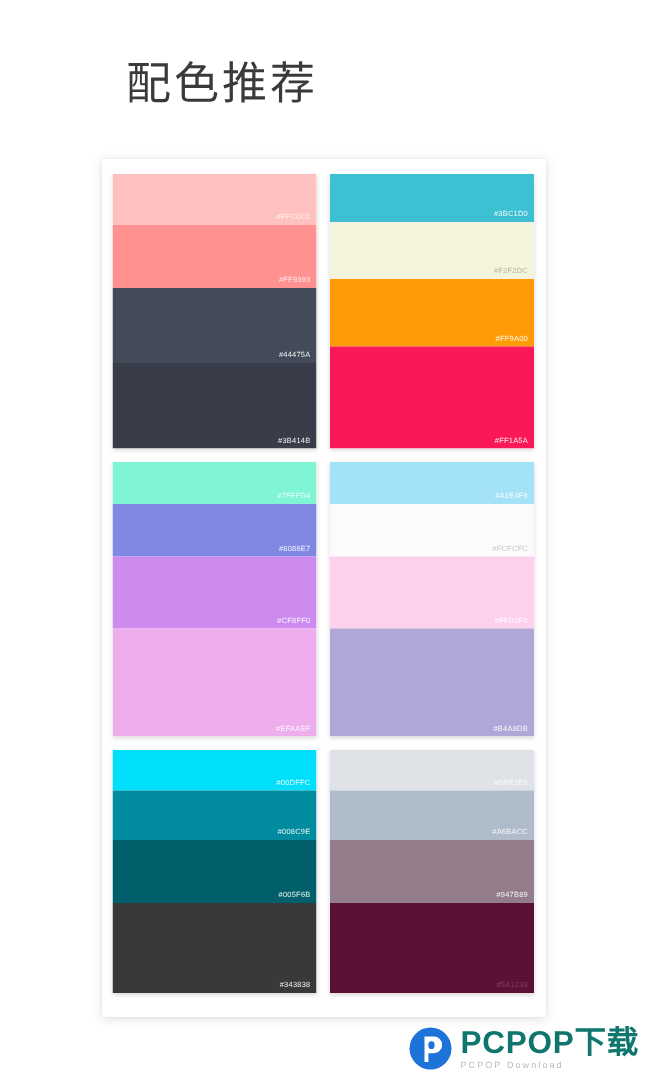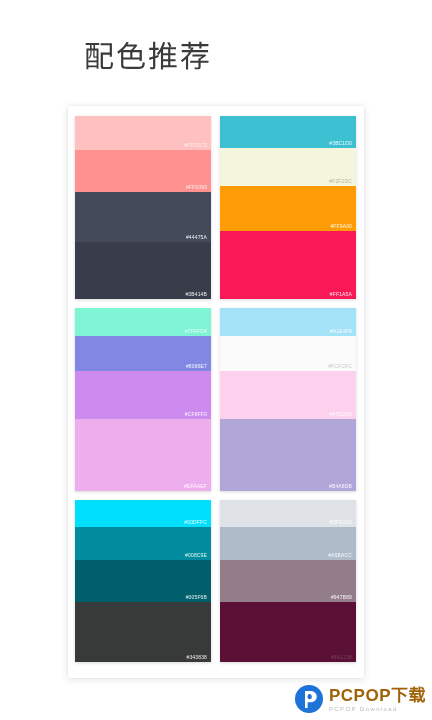--- a/index.html
+++ b/index.html
@@ -89,23 +89,23 @@
     height: 30px;
     flex: none;
   }
   .logo-text-wrap {
     display: flex;
     flex-direction: column;
     justify-content: center;
     line-height: 1;
   }
   .logo-text {
-    font-size: 17px;
+    font-size: 21px;
     font-weight: bold;
-    color: #a16207;
+    color: #0f766e;
     letter-spacing: 0.5px;
     white-space: nowrap;
   }
   .logo-sub {
     font-size: 6px;
     color: #b9b9b9;
     letter-spacing: 1.4px;
     margin-top: 2px;
     white-space: nowrap;
   }

